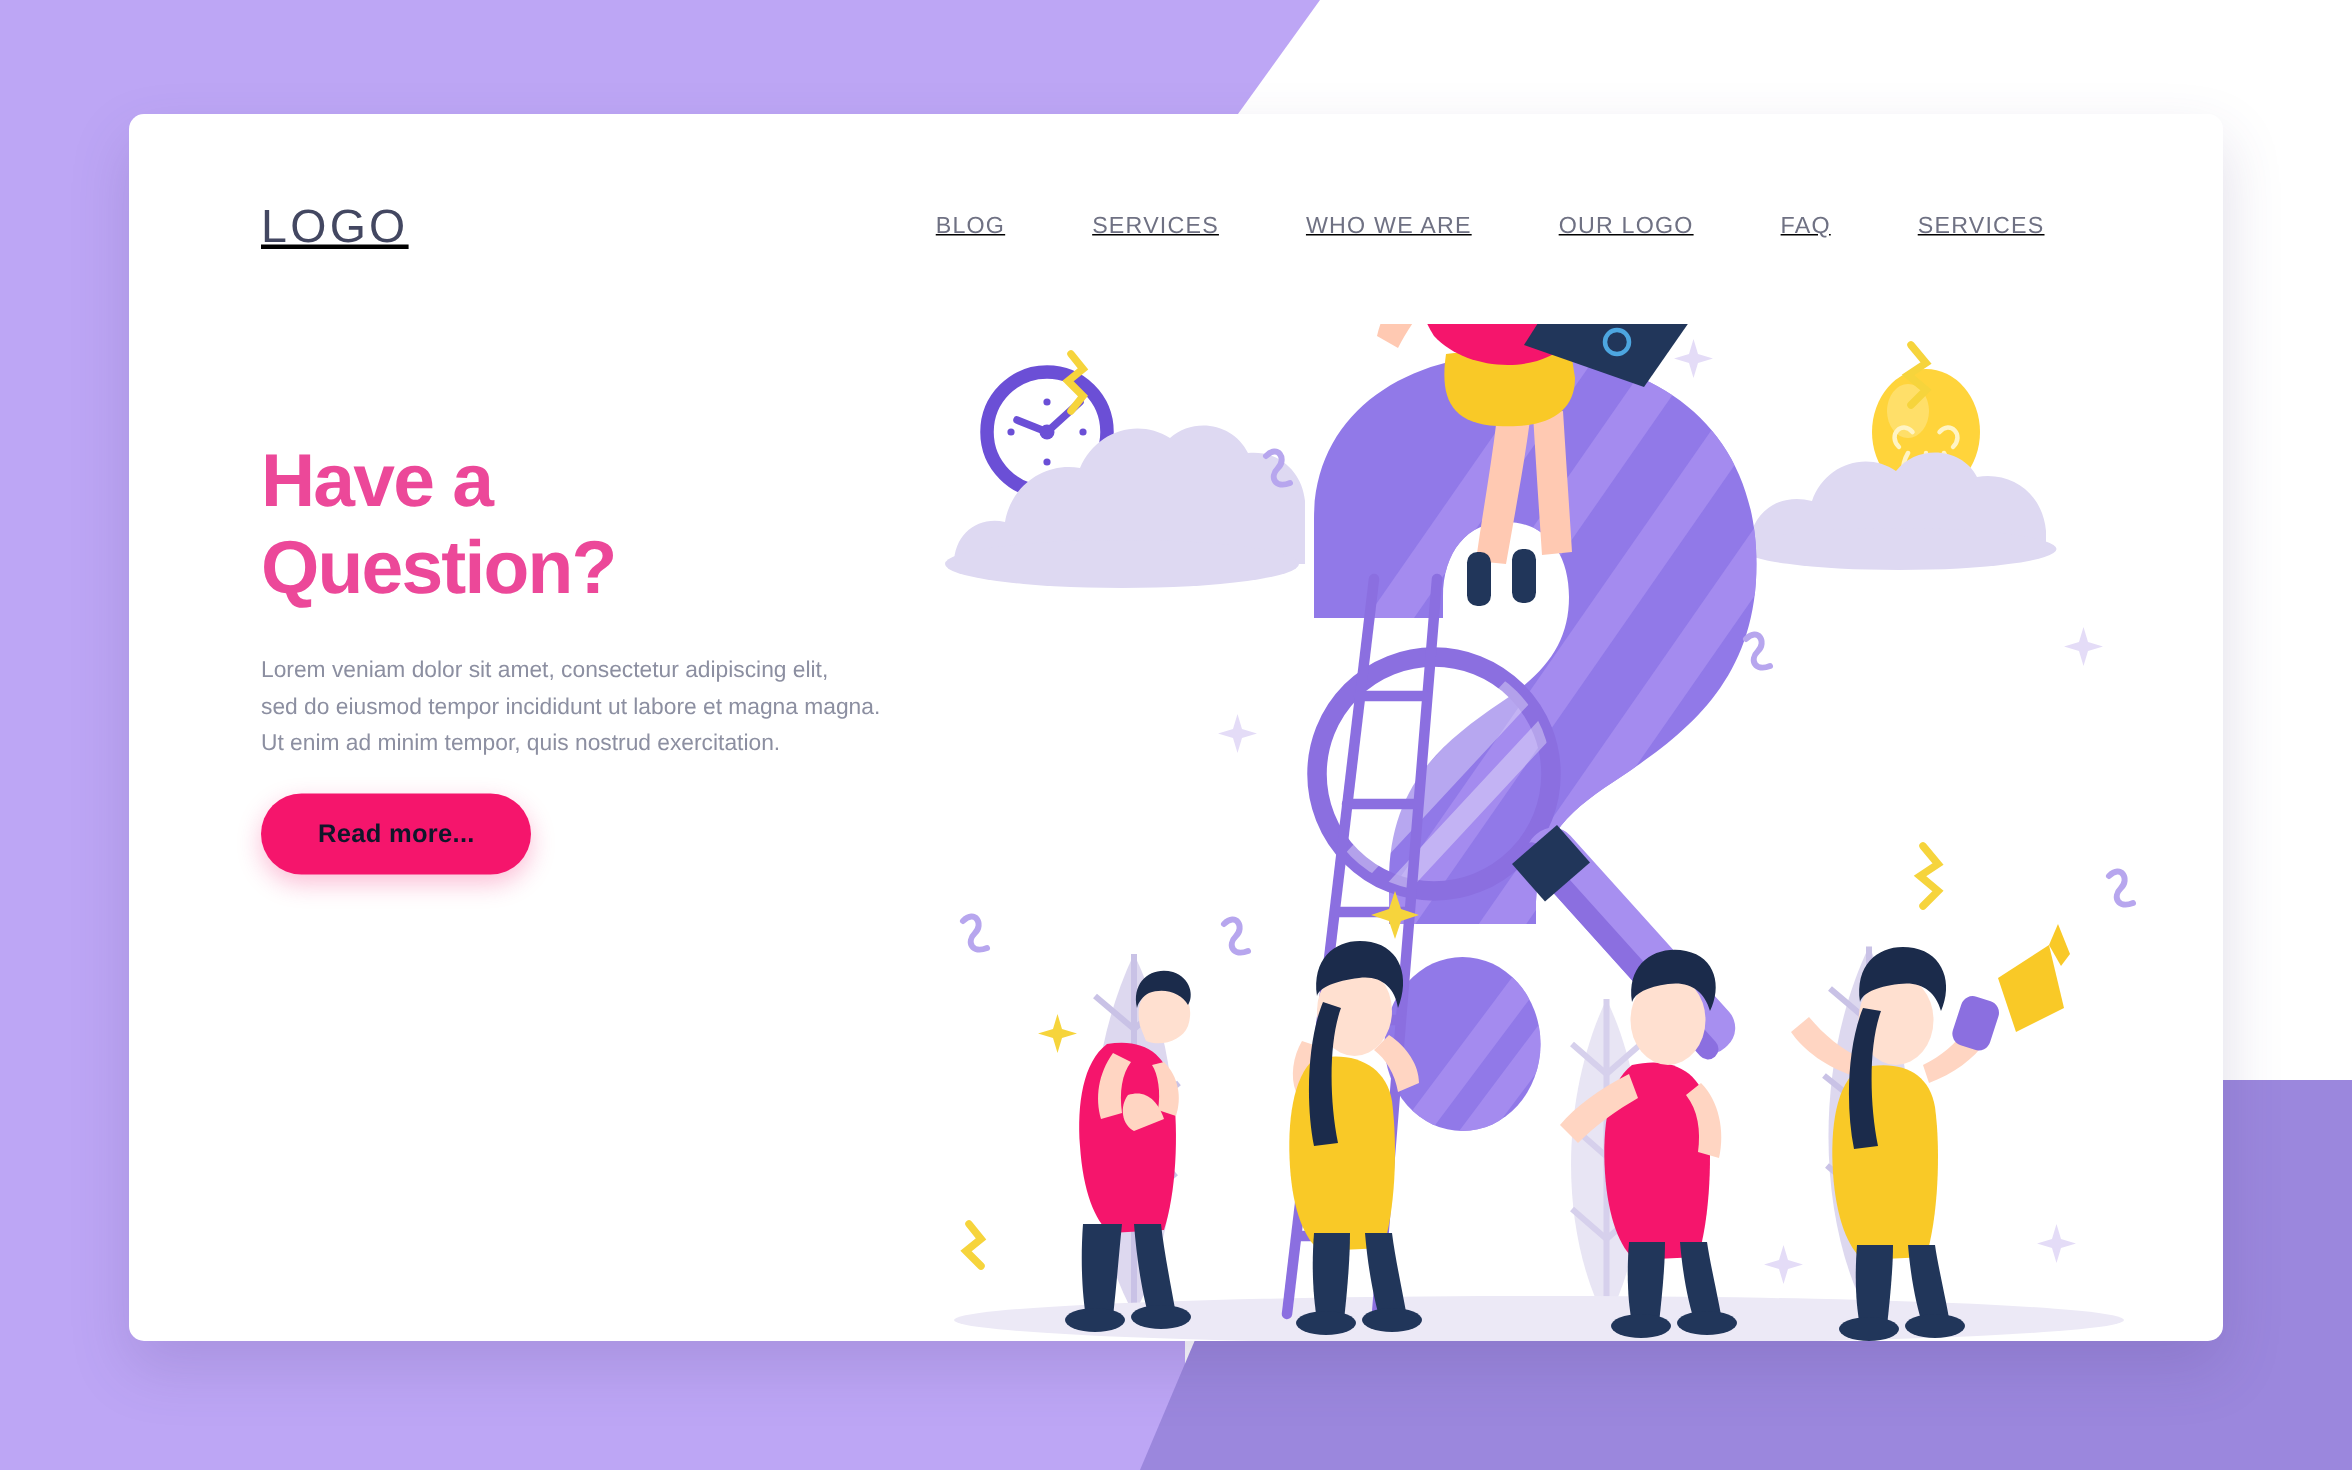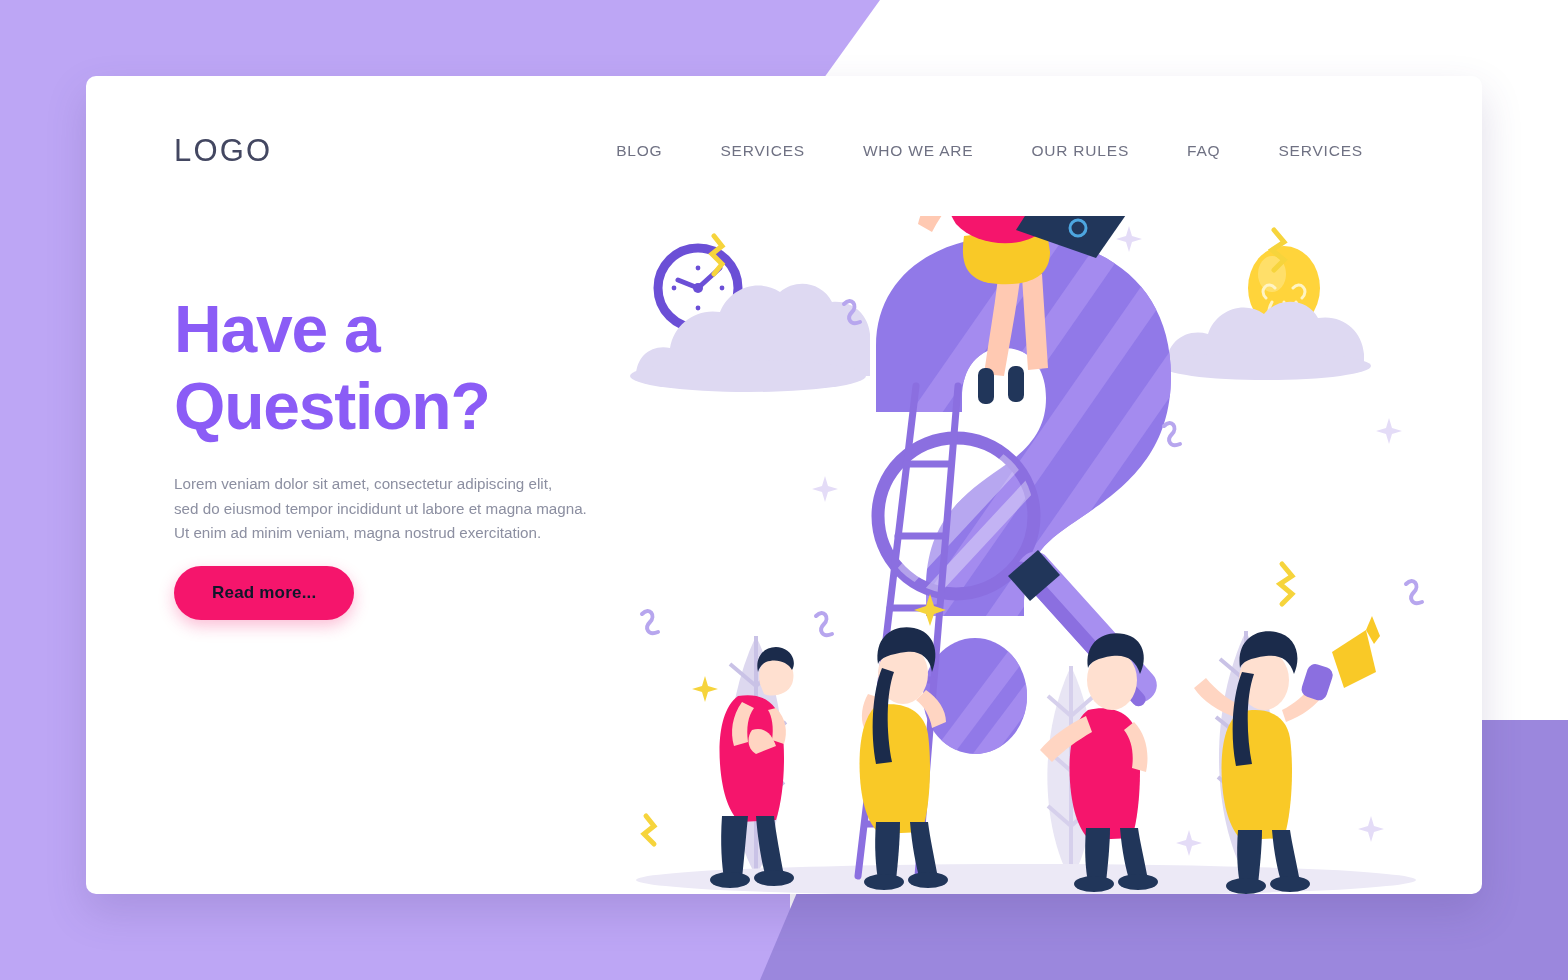--- a/index.html
+++ b/index.html
@@ -31,36 +31,37 @@
     position:absolute; left:86px; top:76px; width:1396px; height:818px;
     background:#ffffff; border-radius:10px;
     box-shadow:0 18px 40px rgba(80,60,130,.18);
     overflow:hidden;
   }
   
   #header{
     position:absolute; left:0; top:0; width:100%; height:150px;
     display:flex; align-items:center; justify-content:space-between;
     padding:0 90px 0 88px;
+    text-decoration:underline;
   }
   #logo{
     font-size:31px; letter-spacing:2.2px; color:#434761; font-weight:400;
   }
   #nav{ display:flex; align-items:center; gap:0; }
   .nav-item{
     font-size:15.5px; color:#6f7183; letter-spacing:.8px;
     padding:0 29px; cursor:pointer; white-space:nowrap;text-align:right;
   }
   
   #hero{
     position:absolute; left:88px; top:215px; width:470px;
   }
   #headline{
-    font-size:66px; line-height:1.16; font-weight:bold;
-    color:#8b5cf6; letter-spacing:-1.2px;
+    font-size:50px; line-height:1.16; font-weight:bold;
+    color:#ec4899; letter-spacing:-1.2px;
   }
   #subcopy{
     margin-top:28px; font-size:15.2px; line-height:1.62; color:#8c8fa1;
   }
   #cta{
     margin-top:20px; display:inline-block;
     background:#f5156c; color:#0f172a;
     font-size:17px; font-weight:bold;
     padding:17px 38px; border-radius:30px; border:none;
     cursor:pointer; letter-spacing:.2px;
@@ -81,35 +82,35 @@
 <div id="bg-br"></div>
 
 <div id="card">
 
   <div id="header">
     <div id="logo">LOGO</div>
     <div id="nav">
       <div class="nav-item">BLOG</div>
       <div class="nav-item">SERVICES</div>
       <div class="nav-item">WHO WE ARE</div>
-      <div class="nav-item">OUR RULES</div>
+      <div class="nav-item">OUR LOGO</div>
       <div class="nav-item">FAQ</div>
       <div class="nav-item">SERVICES</div>
     </div>
   </div>
 
   <div id="hero">
     <h1 id="headline">
       <span>Have a</span><br>
       <span>Question?</span>
     </h1>
     <div id="subcopy">
       <div>Lorem veniam dolor sit amet, consectetur adipiscing elit,</div>
       <div>sed do eiusmod tempor incididunt ut labore et magna magna.</div>
-      <div>Ut enim ad minim veniam, magna nostrud exercitation.</div>
+      <div>Ut enim ad minim tempor, quis nostrud exercitation.</div>
     </div>
     <button id="cta">Read more...</button>
   </div>
 
   <div id="illustration">
     <svg viewBox="0 0 800 680" xmlns="http://www.w3.org/2000/svg">
       <defs>
         <clipPath id="qmClip">
           <path d="M250 130 C250 60 310 20 385 20 C480 20 545 70 545 160
                    C545 240 495 275 450 305 C415 328 400 345 398 385

